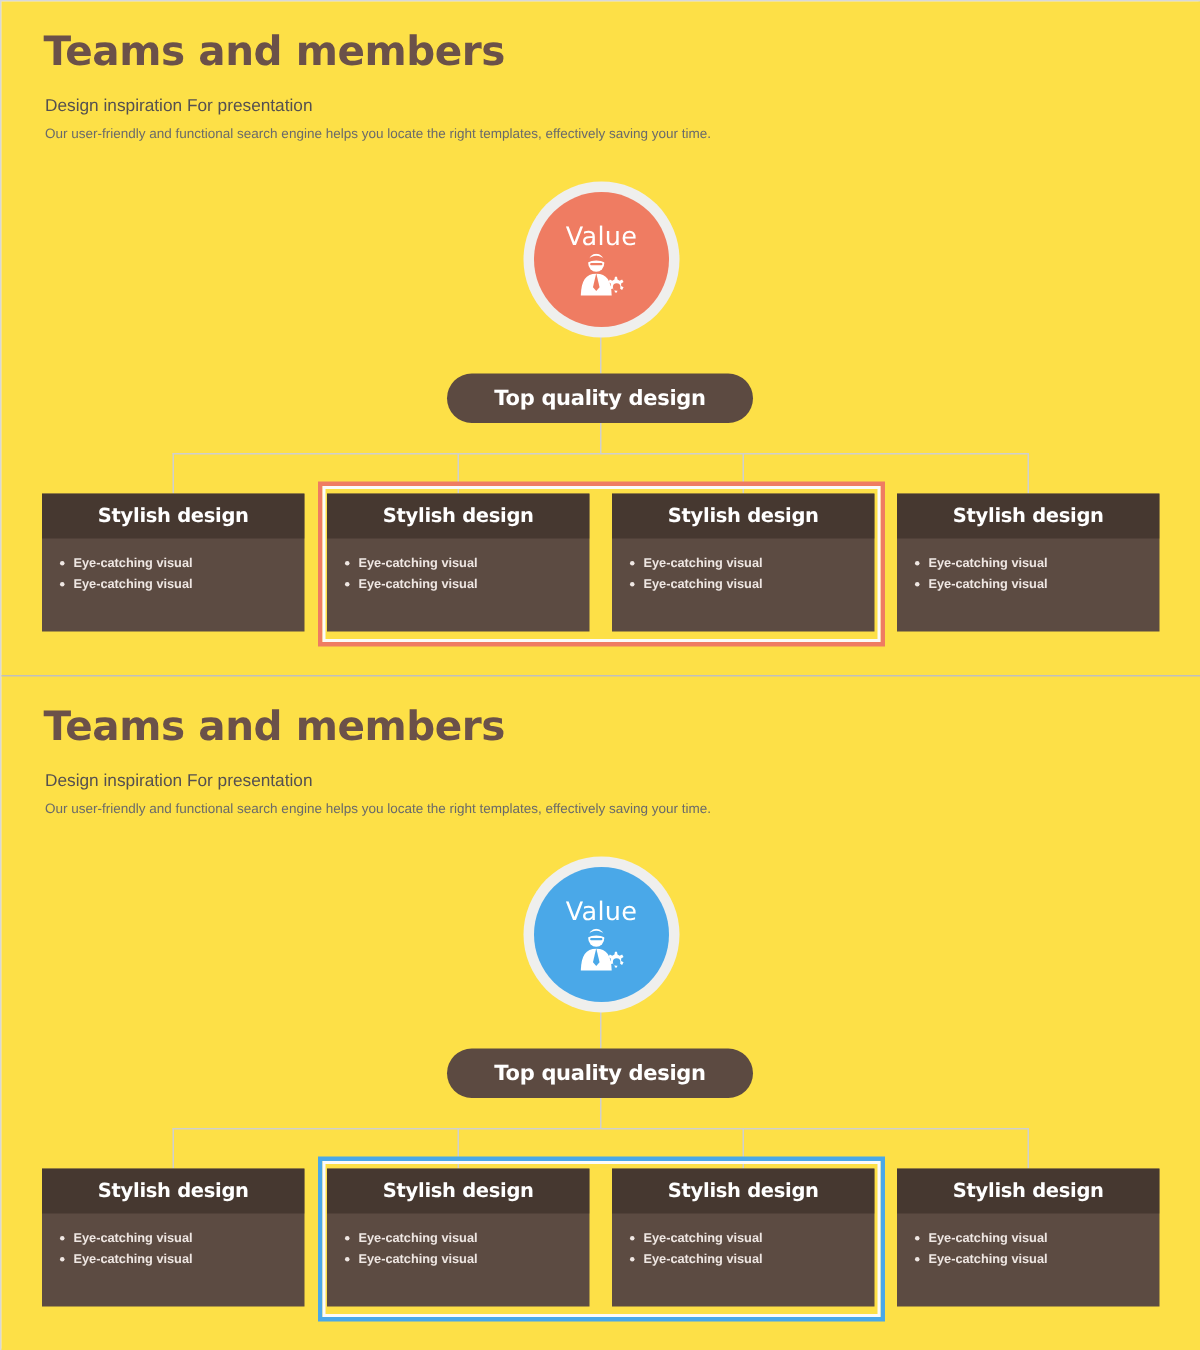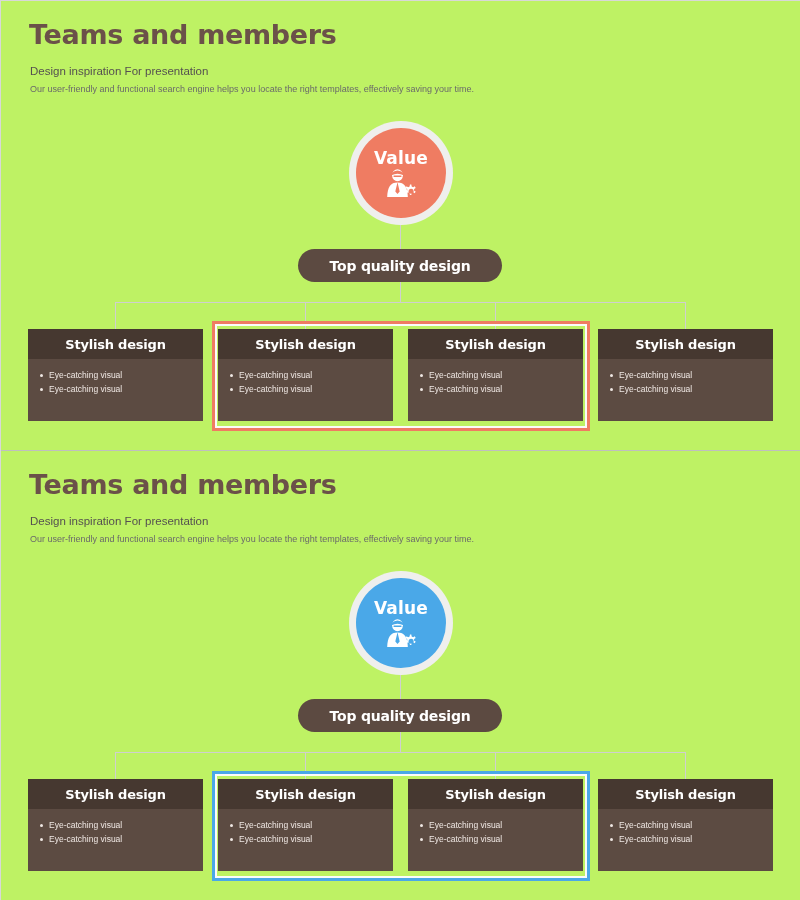--- a/index.html
+++ b/index.html
@@ -13,21 +13,21 @@
     position:relative;
     width:800px;height:900px;
     box-sizing:border-box;
     background:#f5f5f4;
     border:1px solid #d8d8d8;
   }
   .panel{
     position:absolute;
     left:0;width:800px;
     box-sizing:border-box;
-    background:#bef264;
+    background:#fde047;
   }
   .panel.p1{top:0;height:449px;}
   .panel.p2{top:449px;height:451px;border-top:1px solid #bfbfbf;}
 
   
   .title{
     position:absolute;left:28px;top:18px;
     font-size:27px;font-weight:bold;
     letter-spacing:-0.3px;
     color:#6b5149;
@@ -57,21 +57,21 @@
     background:#efefed;
     display:flex;align-items:center;justify-content:center;
   }
   .circle{
     width:90px;height:90px;border-radius:50%;
     display:flex;flex-direction:column;
     align-items:center;justify-content:center;
     color:#fff;
   }
   .circle .cap{
-    font-size:17px;font-weight:bold;
+    font-size:17px;font-weight:normal;
     font-family:"DejaVu Sans", sans-serif;
     letter-spacing:0.2px;
     margin-bottom:1px;
   }
   .circle .ico{width:34px;height:30px;display:block;}
 
   
   .pill{
     position:absolute;
     height:33px;width:204px;
@@ -95,21 +95,21 @@
   }
   .card-head{
     height:30px;
     background:#463830;
     display:flex;align-items:center;justify-content:center;
     color:#fff;font-size:13px;font-weight:bold;
     font-family:"DejaVu Sans", sans-serif;
     letter-spacing:-0.2px;
     text-align:center;
   }
-  .card-body{padding:9px 0 0 10px;}
+  .card-body{padding:9px 0 0 10px;font-weight:bold;}
   .bullet{
     font-size:8.5px;color:#efe7e3;
     line-height:14px;
     display:flex;align-items:center;
   }
   .bullet .dot{
     display:inline-block;width:3px;height:3px;
     border-radius:50%;background:#efe7e3;
     margin:0 6px 0 2px;
   }

